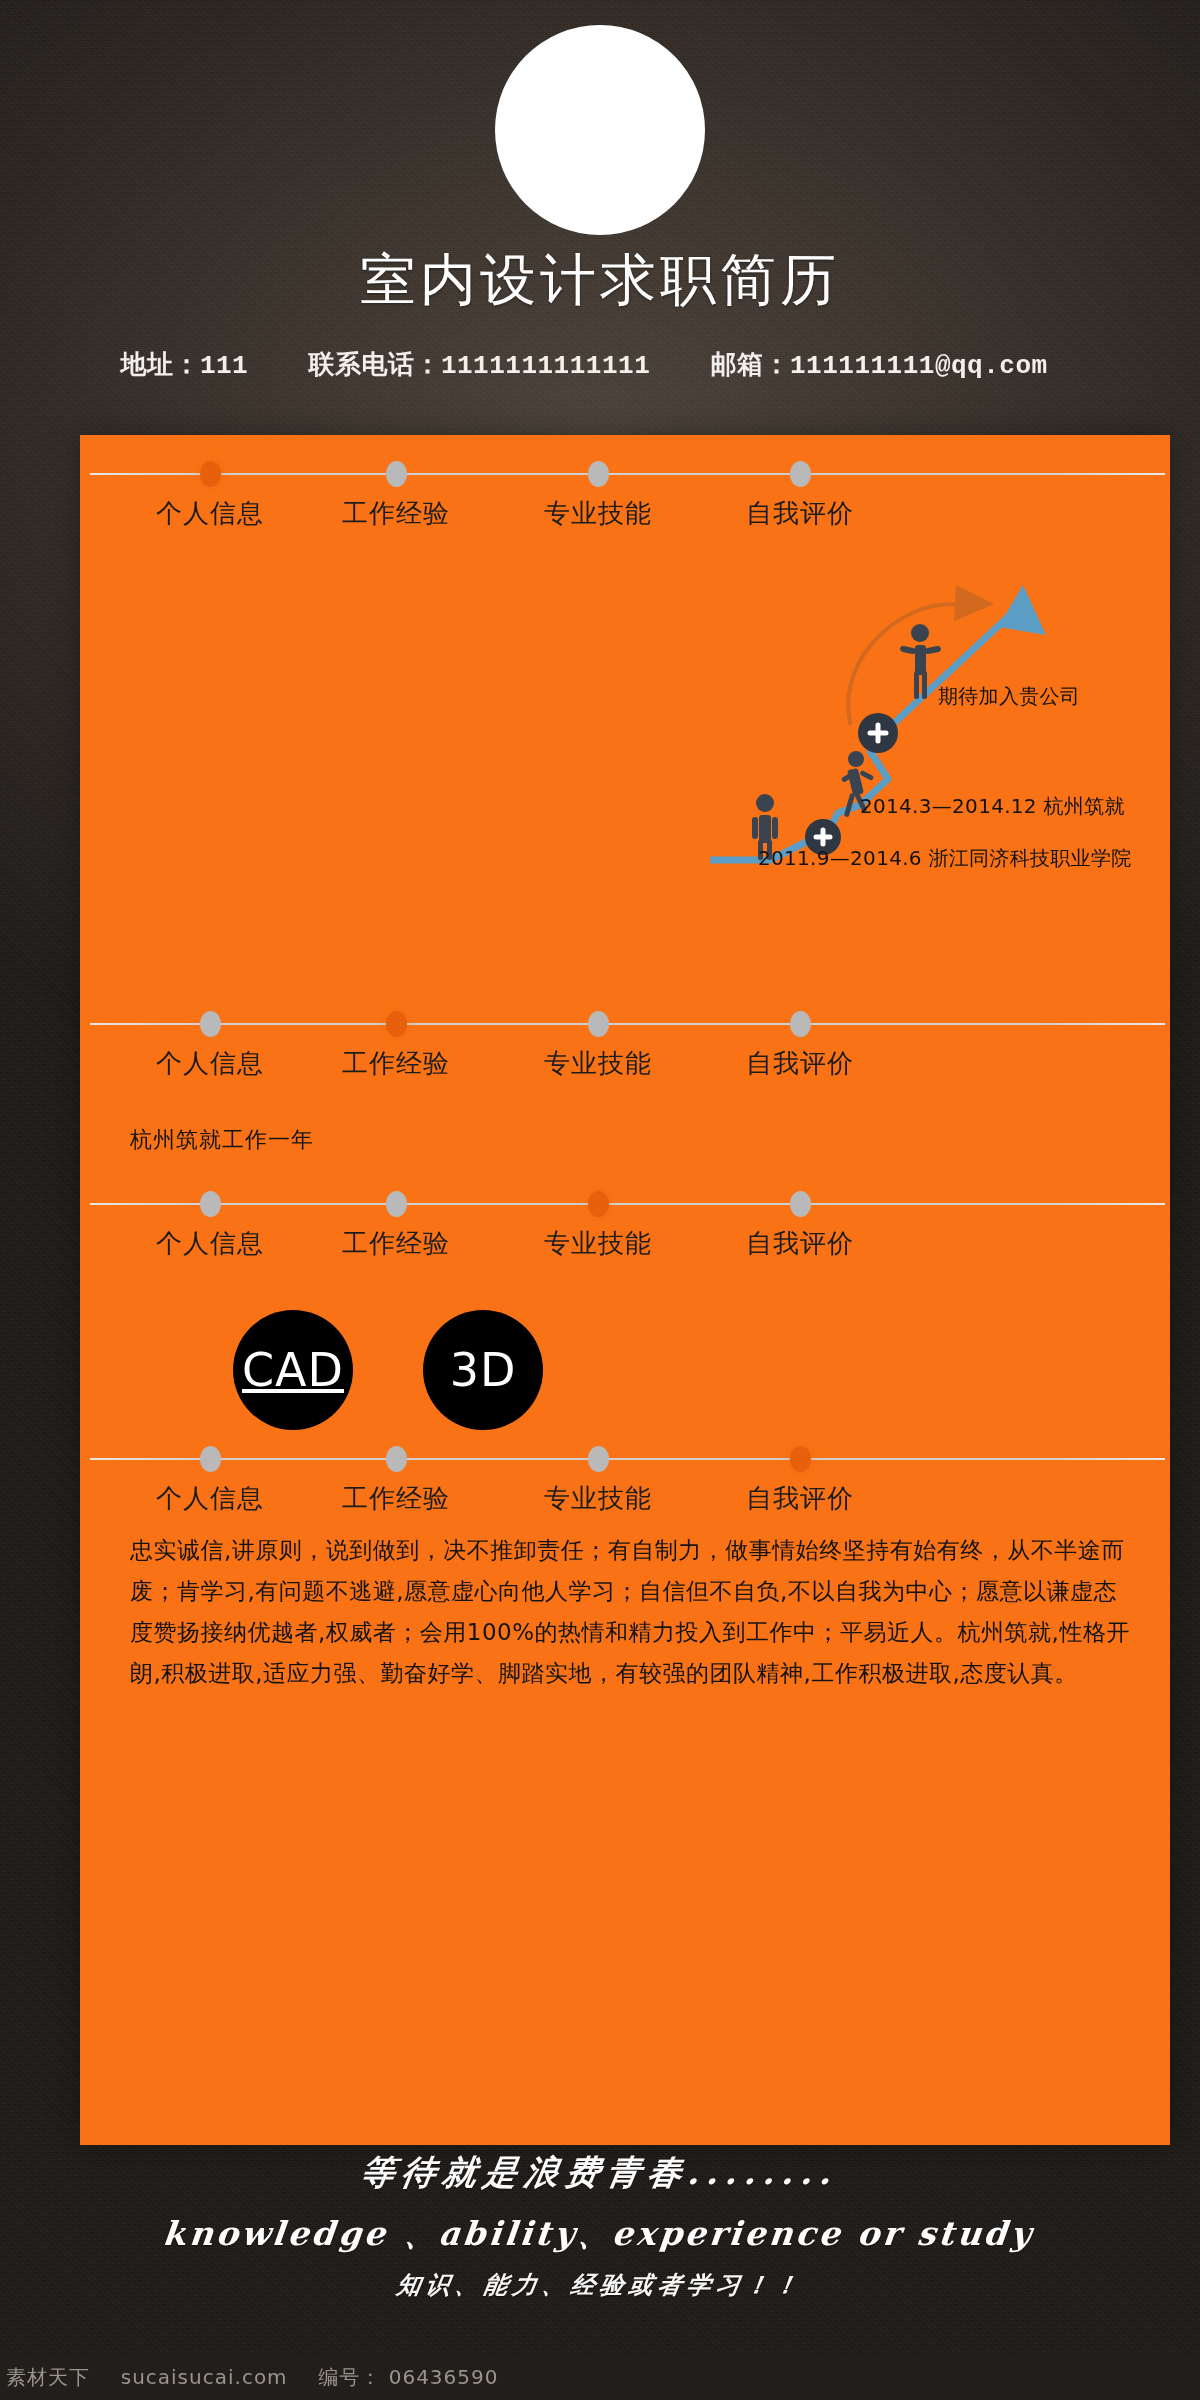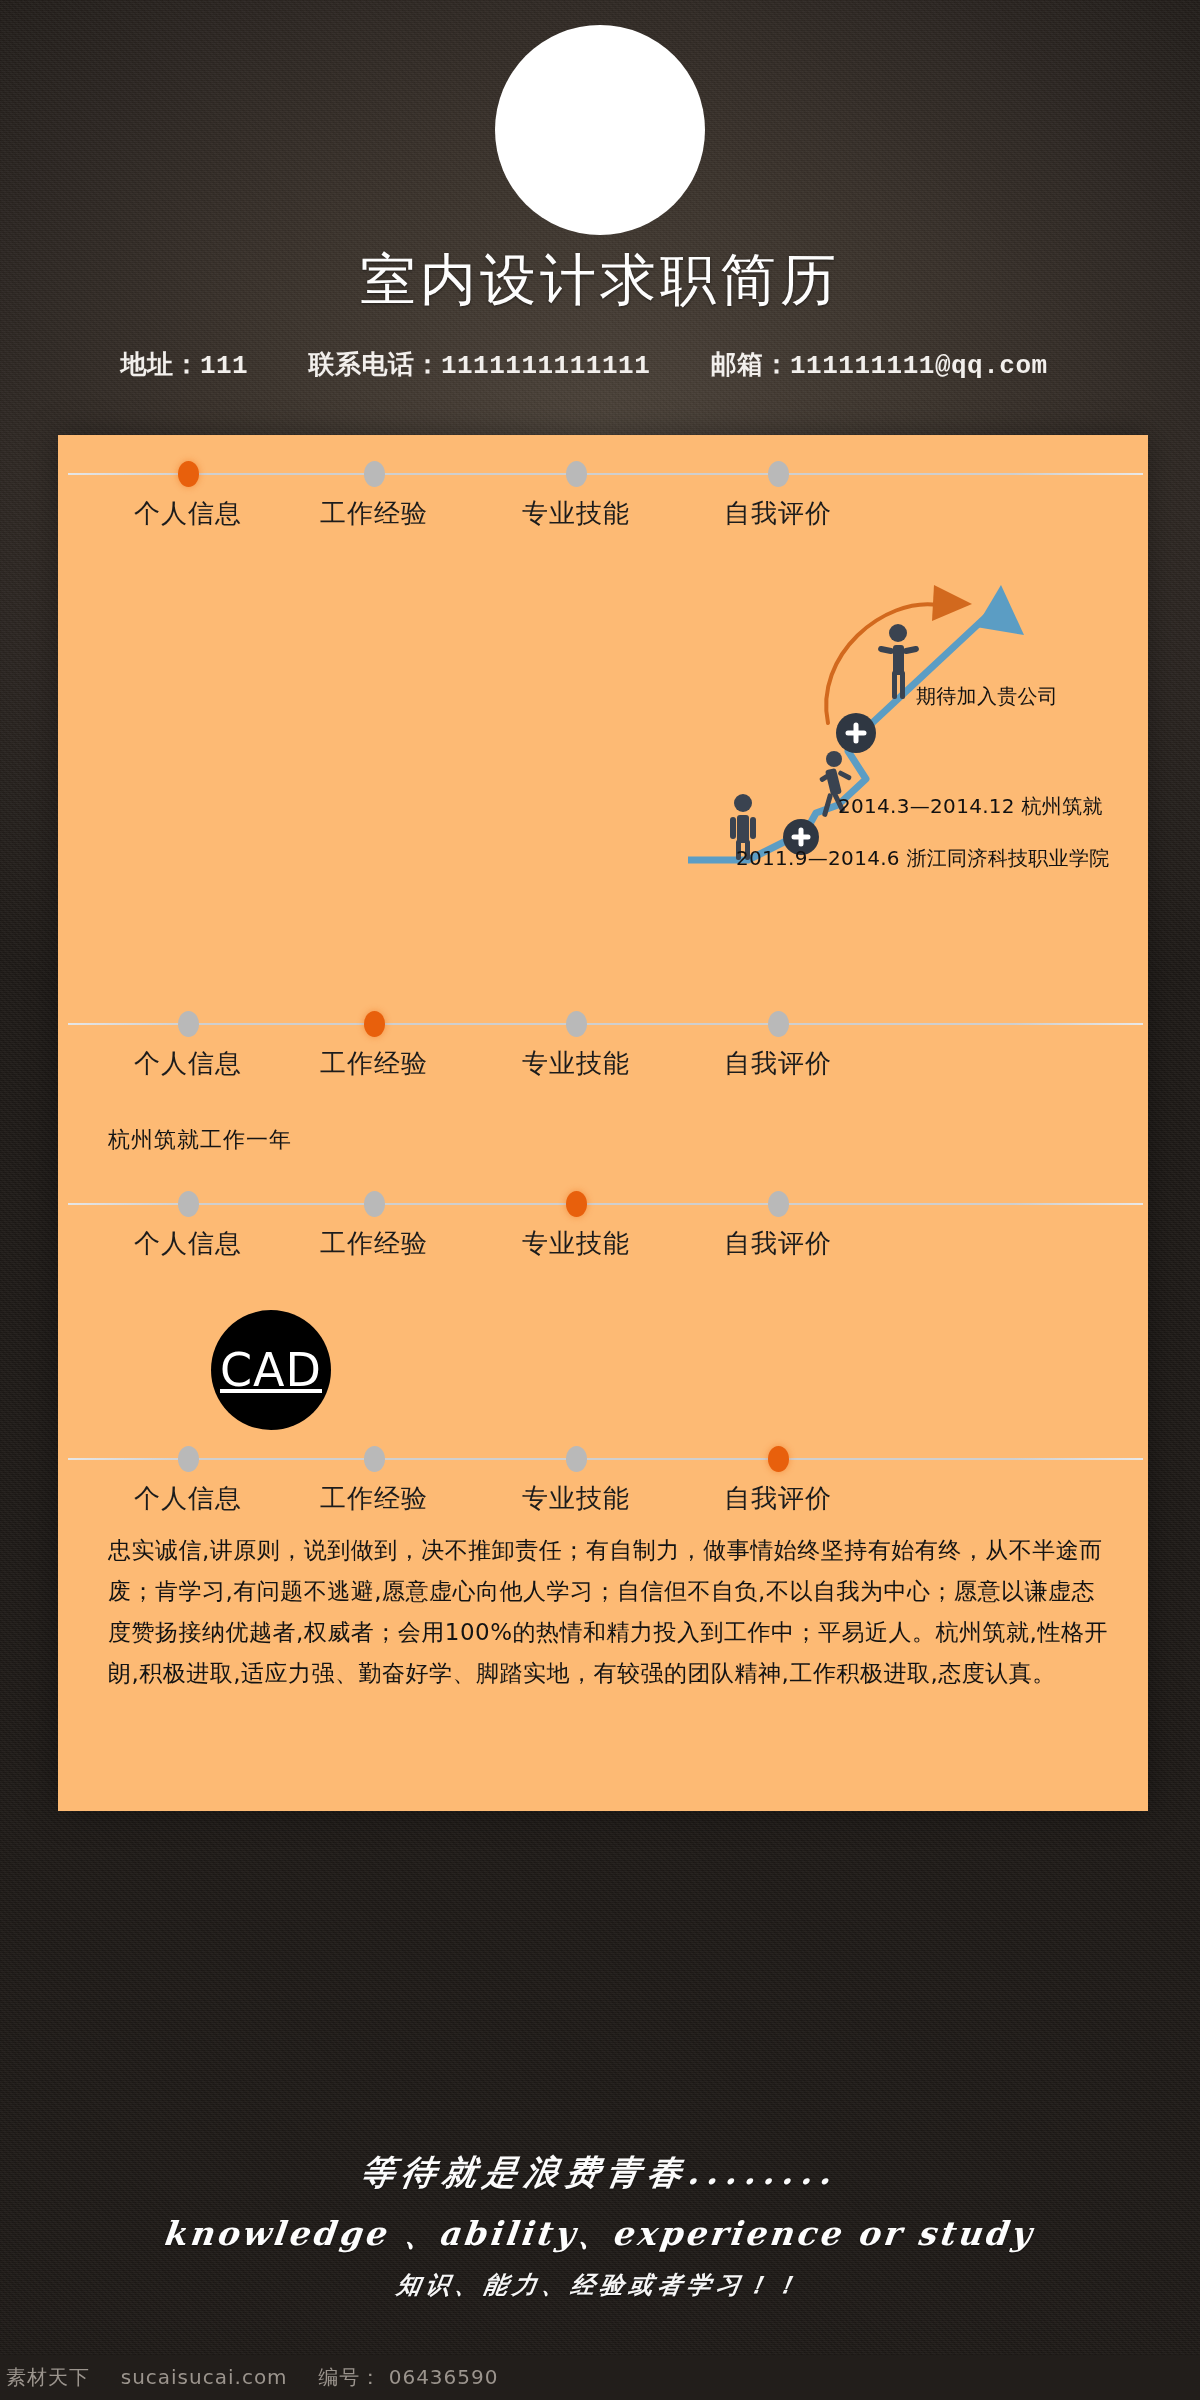--- a/index.html
+++ b/index.html
@@ -44,23 +44,23 @@
     text-align:center; color:#f2efec;
     font-size:26px; font-weight:700; letter-spacing:.5px;
     white-space:nowrap;
     font-family:Liberation Mono, monospace;
   }
   .contact-row .seg{ display:inline-block; }
   .contact-row .gap{ display:inline-block; width:28px; }
 
   
   .paper{
-    position:absolute; left:58px; top:435px;
-    width:1090px; height:1376px;
-    background:#fdba74;
+    position:absolute; left:80px; top:435px;
+    width:1090px; height:1710px;
+    background:#f97316;
     box-shadow:0 0 30px rgba(0,0,0,.35);
   }
 
   
   .nav{
     position:absolute; left:0; width:1090px; height:80px;
   }
   .nav .rail{
     position:absolute; left:10px; top:18px; width:1075px; height:2px;
     background:linear-gradient(to right,#e6e6e6,#cfcfcf 12%,#cfcfcf 88%,#e9e9e9);
@@ -285,20 +285,21 @@
         <div class="dot"></div>
         <div class="label">专业技能</div>
       </div>
     <div class="item" style="left:620px">
         <div class="dot"></div>
         <div class="label">自我评价</div>
       </div>
   </div>
 
   <div class="skill-circle skill-1">CAD</div>
+  <div class="skill-circle skill-2">3D</div>
 
   <div class="nav nav-4">
     <div class="rail"></div>
     <div class="item" style="left:30px">
         <div class="dot"></div>
         <div class="label">个人信息</div>
       </div>
     <div class="item" style="left:216px">
         <div class="dot"></div>
         <div class="label">工作经验</div>

